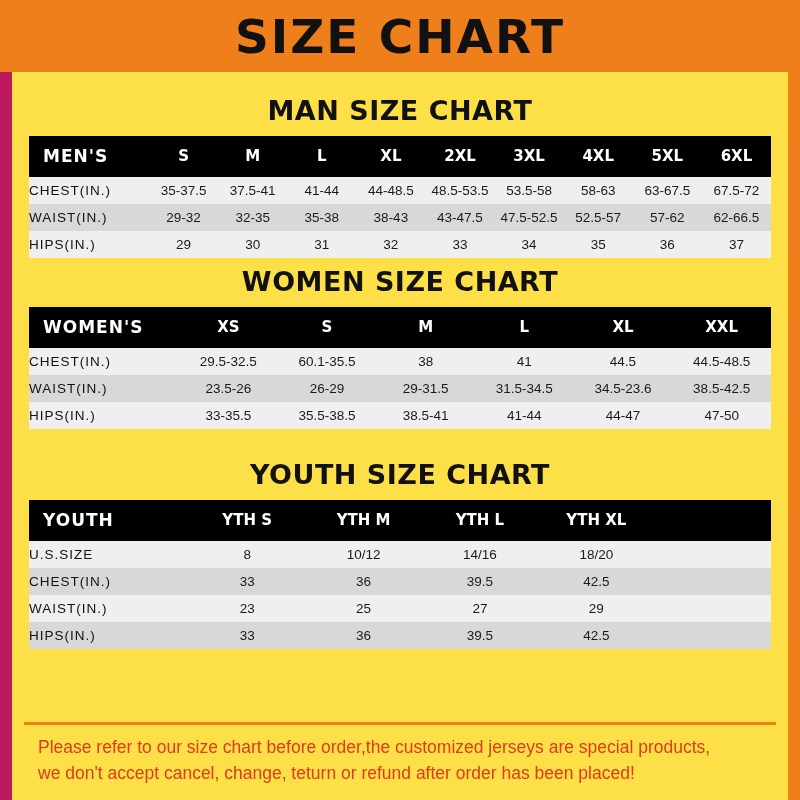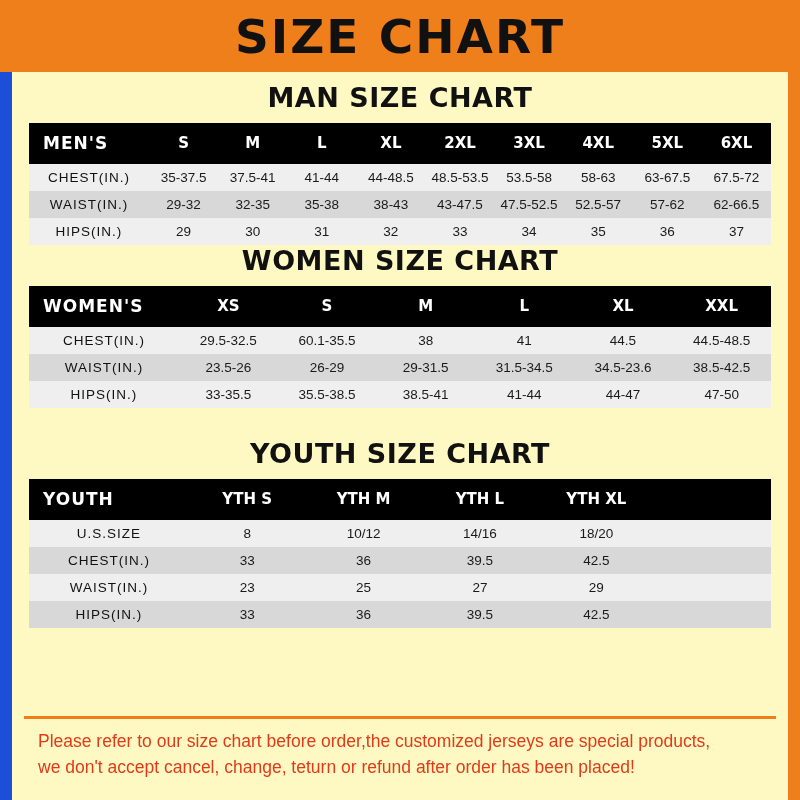--- a/index.html
+++ b/index.html
@@ -10,22 +10,22 @@
     width: 800px;
     height: 800px;
     background: #ffffff;
     font-family: "Liberation Sans", sans-serif;
     overflow: hidden;
   }
   .page {
     position: relative;
     width: 800px;
     height: 800px;
-    background: #fef9c3;
-    border-left: 12px solid #1d4ed8;
+    background: #fde047;
+    border-left: 12px solid #be185d;
     border-right: 12px solid #ef7f1a;
     box-sizing: border-box;
   }
   .banner {
     height: 72px;
     background: #ef7f1a;
     display: flex;
     align-items: center;
     justify-content: center;
     margin: 0 -12px;
@@ -42,27 +42,27 @@
     padding: 0 14px;
   }
   .section-title {
     text-align: center;
     font-family: "DejaVu Sans", sans-serif;
     font-weight: bold;
     font-size: 27px;
     color: #111;
     letter-spacing: 0.5px;
   }
-  .t-man { margin-top: 10px; }
+  .t-man { margin-top: 23px; }
   .t-women { }
   .t-youth { margin-top: 30px; }
 
   table {
     width: 742px;
-    margin: 10px auto 0 auto;
+    margin: 10px auto 8px auto;
     border-collapse: collapse;
     table-layout: fixed;
   }
   thead th {
     background: #000000;
     color: #ffffff;
     font-family: "DejaVu Sans", sans-serif;
     font-weight: bold;
     font-size: 15px;
     padding: 10px 0 11px 0;
@@ -75,38 +75,38 @@
     letter-spacing: 1px;
   }
   tbody td {
     text-align: center;
     font-size: 13.5px;
     color: #1a1a1a;
     padding: 6px 0 6px 0;
     font-family: "Liberation Sans", sans-serif;
   }
   tbody td.rowhead {
-    text-align: center;
+    text-align: left;
     font-size: 13.5px;
     letter-spacing: 1px;
     color: #111;
   }
   tbody tr.light td { background: #efefef; }
   tbody tr.dark td { background: #d8d8d8; }
 
   
   table.men col.c0 { width: 120px; }
   table.women col.c0 { width: 150px; }
   table.youth col.c0 { width: 160px; }
 
   .footer-note {
     position: absolute;
     left: 12px;
     right: 12px;
-    bottom: 6px;
+    bottom: 0;
     padding: 10px 14px 14px 14px;
     box-sizing: border-box;
     border-top: 3px solid #ef7f1a;
     color: #e03a1a;
     font-size: 17.5px;
     line-height: 1.45;
     text-align: left;
     font-family: "Liberation Sans", sans-serif;
   }
   .footer-note div { white-space: nowrap; }

